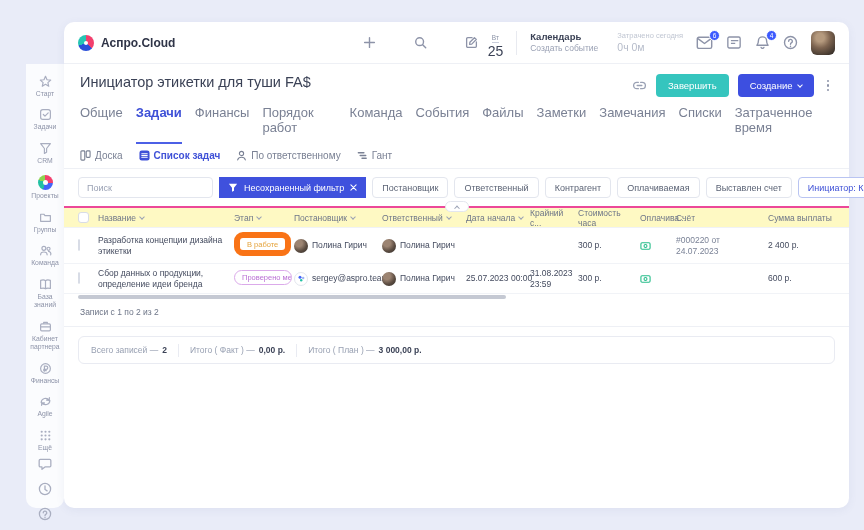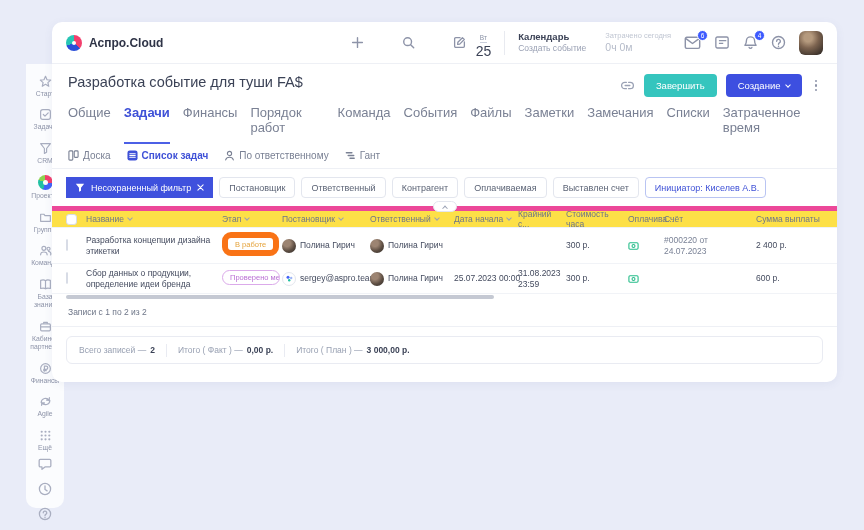--- a/index.html
+++ b/index.html
@@ -16,21 +16,21 @@
   .rail-item .lbl { font-size:6.8px; color:#8d93a8; text-align:center; line-height:1.25; }
   .pinwheel { width:15px; height:15px; border-radius:50%; position:relative;
     background:conic-gradient(#f23f6d 0 95deg,#4364f7 95deg 200deg,#22c1a3 200deg 290deg,#8bd450 290deg 360deg); }
   .pinwheel::after { content:""; position:absolute; left:50%; top:50%; width:5px; height:5px;
     margin:-2.5px 0 0 -2.5px; border-radius:50%; background:#fbfcfe; }
   .rail-spacer { flex:1; }
   .rail-bottom { display:flex; flex-direction:column; gap:11px; align-items:center; color:#a9aec0; }
   .rail-bottom .rail-fab { cursor:pointer; }
 
   
-  .window { position:absolute; left:52px; top:22px; width:785px; height:360px;
+  .window { position:absolute; left:64px; top:22px; width:785px; height:486px;
     background:#ffffff; border-radius:10px; box-shadow:0 2px 10px rgba(70,80,140,.07); }
 
   
   .topbar { height:42px; display:flex; align-items:center; padding:0 14px;
     border-bottom:1px solid #eef0f5; }
   .brand { display:flex; align-items:center; gap:7px; }
   .brand-mark { width:16px; height:16px; border-radius:50%; position:relative;
     background:conic-gradient(#f23f6d 0 130deg,#2b4fd8 130deg 250deg,#27c5b4 250deg 360deg); }
   .brand-mark::after { content:""; position:absolute; left:50%; top:50%; width:4px; height:4px;
     margin:-2px 0 0 -2px; border-radius:50%; background:#fff; }
@@ -88,21 +88,21 @@
   .chip-active { border-color:#b9c4f2; color:#3f51d7; gap:7px; padding-right:6px; }
   .x-ico { display:flex; }
   .fb-spacer { flex:1; }
   .collapse-pill { position:absolute; left:50%; bottom:-6px; transform:translateX(-50%);
     width:24px; height:11px; background:#fff; border:1px solid #e3e6ee; border-radius:7px;
     display:flex; align-items:center; justify-content:center; cursor:pointer; z-index:3; }
   .collapse-pill i { width:4px; height:4px; border-left:1px solid #9aa1b4; border-top:1px solid #9aa1b4;
     transform:rotate(45deg) translate(1px,1px); }
 
   
-  .thead { display:flex; align-items:center; background:#fde047; border-top:5px solid #ec4899;
+  .thead { display:flex; align-items:center; background:#fef9c3; border-top:2px solid #ec4899;
     border-bottom:1px solid #f0f2f6; height:22px; padding-left:14px; }
   .th { font-size:8.5px; color:#6e7688; display:flex; align-items:center; padding-right:5px; }
   .car { width:4px; height:4px; border-right:1px solid #9aa1b4; border-bottom:1px solid #9aa1b4;
     transform:rotate(45deg); margin:-2px 0 0 4px; flex:none; }
   .c-cb{width:20px}.c-name{width:136px}.c-stage{width:60px}.c-auth{width:88px}.c-asg{width:84px}
   .c-start{width:64px}.c-dead{width:48px}.c-rate{width:62px}.c-paid{width:36px}.c-inv{width:92px}.c-pay{width:70px}
   .trow { display:flex; align-items:center; padding:4px 0 4px 14px; border-bottom:1px solid #f1f3f7;
     min-height:23px; }
   .td { font-size:8.5px; color:#434a5e; padding-right:5px; line-height:1.25; }
   .cbx { width:11px; height:11px; border:1px solid #d8dce6; border-radius:3px; background:#fff; cursor:pointer; }
@@ -317,21 +317,21 @@
             <circle cx="6" cy="6" r="4.8"></circle>
             <path d="M4.5 5 a1.5 1.5 0 1 1 2.2 1.3 c-.5.3-.7.5-.7 1.1 M6 9 v.2"></path>
           </svg>
         </span>
       <span class="avatar"></span>
     </div>
   </header>
 
   <div class="page-head">
     <div class="title-row">
-      <h1 class="page-title">Разработка событие для туши FA$</h1>
+      <h1 class="page-title">Инициатор этикетки для туши FA$</h1>
       <div class="head-actions">
         <span class="icon-circle icon">
             <svg width="15" height="13" viewBox="0 0 14 12" fill="none" stroke="currentColor" stroke-width="1.2" stroke-linecap="round">
               <path d="M6 9 H4.5 a3 3 0 0 1 0-6 H6 M8 3 h1.5 a3 3 0 0 1 0 6 H8 M4.8 6 h4.4"></path>
             </svg>
           </span>
         <button class="btn btn-finish">
             <span>Завершить</span>
           </button>
         <button class="btn btn-create">
@@ -391,20 +391,21 @@
             <svg width="11" height="11" viewBox="0 0 12 12" stroke="currentColor" stroke-width="1.6" stroke-linecap="round">
               <path d="M1.5 3 h6 M3.5 6 h6 M5.5 9 h4.5"></path>
             </svg>
           </span>
         <span>Гант</span>
       </span>
     </nav>
   </div>
 
   <div class="filterbar">
+    <input class="search" type="text" placeholder="Поиск" style="">
     <span class="fbtn">
       <span class="icon">
           <svg width="10" height="10" viewBox="0 0 12 12" fill="#fff">
             <path d="M1 1 h10 L7.2 5.8 v3.4 L4.8 10.6 V5.8 Z"></path>
           </svg>
         </span>
       <span>Несохраненный фильтр</span>
       <span class="x-ico icon">
           <svg width="7" height="7" viewBox="0 0 8 8" stroke="#fff" stroke-width="1.2" stroke-linecap="round">
             <path d="M1 1 7 7 M7 1 1 7"></path>

